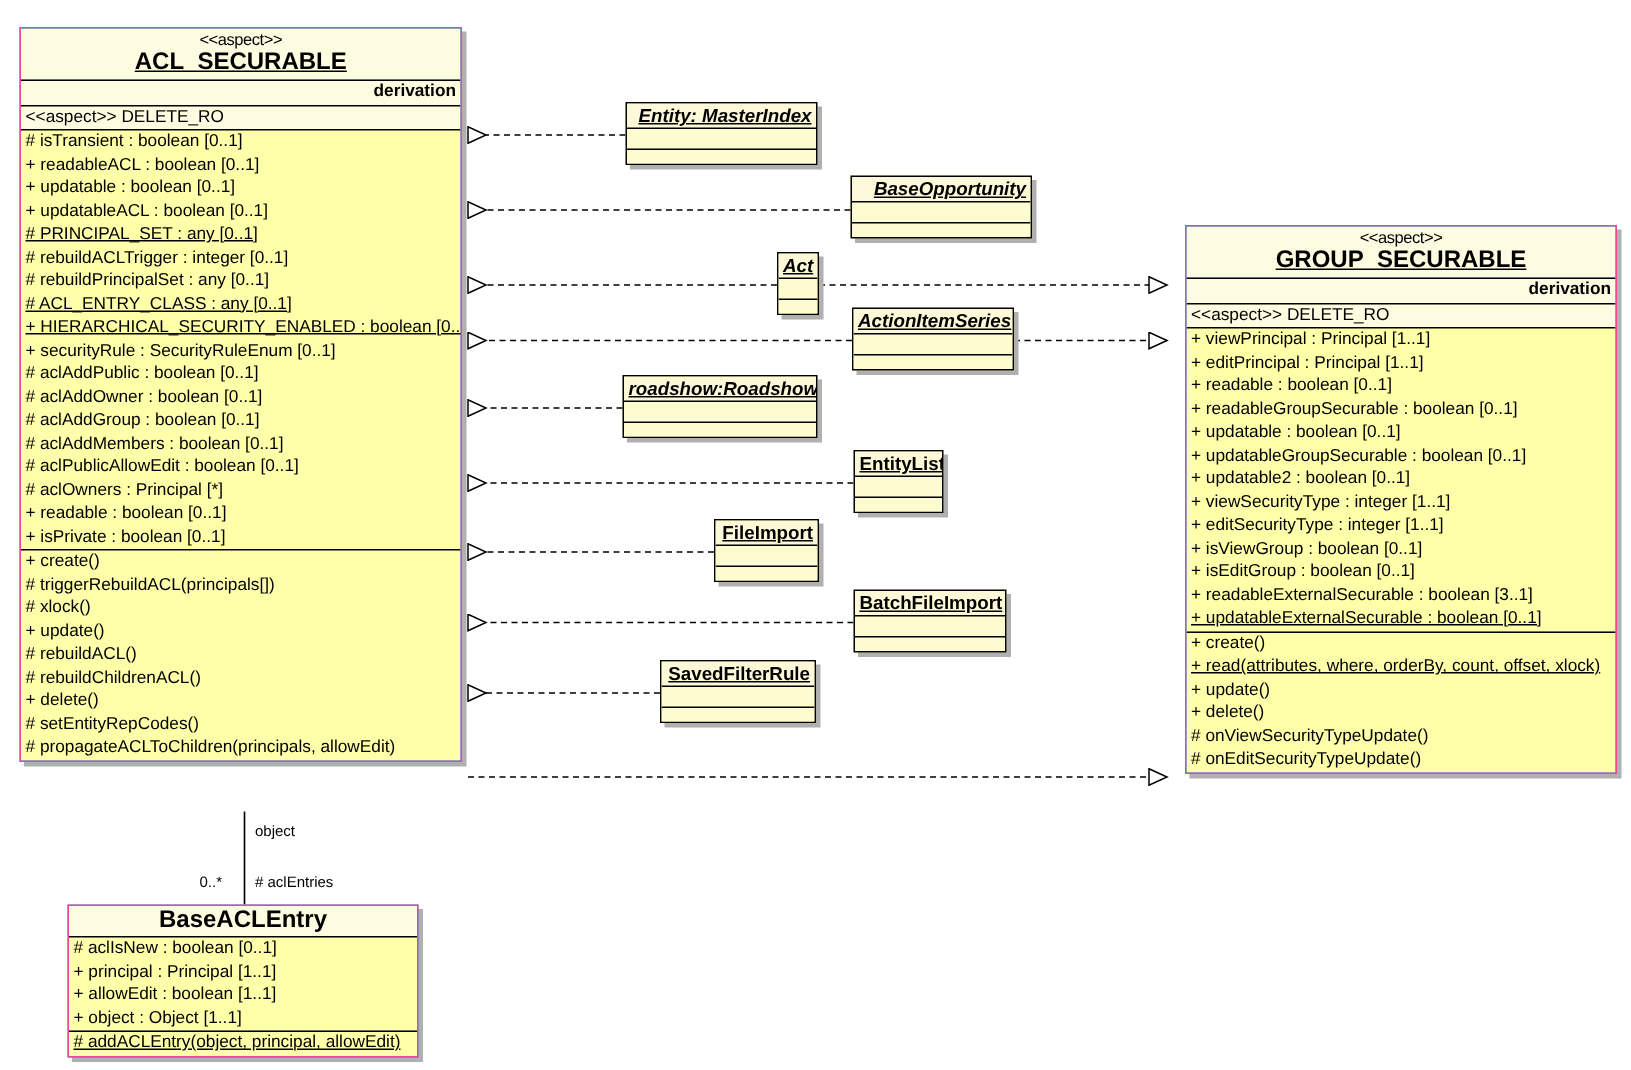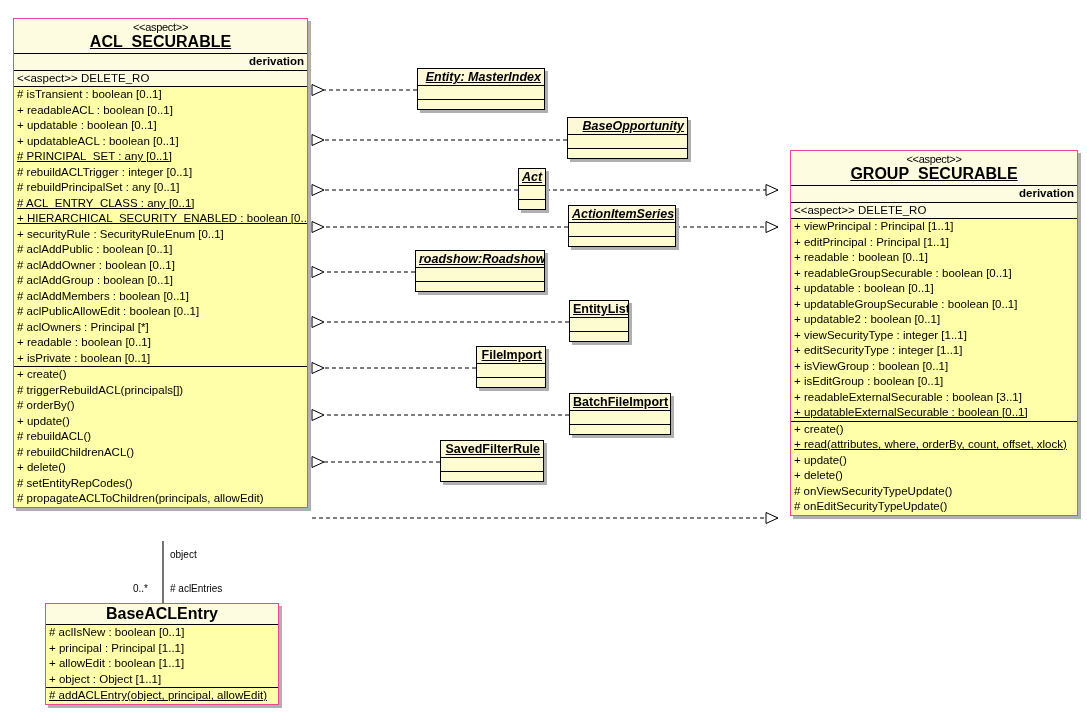--- a/index.html
+++ b/index.html
@@ -180,21 +180,21 @@
         <div class="row"># aclAddGroup : boolean [0..1]</div>
         <div class="row"># aclAddMembers : boolean [0..1]</div>
         <div class="row"># aclPublicAllowEdit : boolean [0..1]</div>
         <div class="row"># aclOwners : Principal [*]</div>
         <div class="row">+ readable : boolean [0..1]</div>
         <div class="row">+ isPrivate : boolean [0..1]</div>
       </div>
     <div class="sec body" id="aclOps">
         <div class="row">+ create()</div>
         <div class="row"># triggerRebuildACL(principals[])</div>
-        <div class="row"># orderBy()</div>
+        <div class="row"># xlock()</div>
         <div class="row">+ update()</div>
         <div class="row"># rebuildACL()</div>
         <div class="row"># rebuildChildrenACL()</div>
         <div class="row">+ delete()</div>
         <div class="row"># setEntityRepCodes()</div>
         <div class="row"># propagateACLToChildren(principals, allowEdit)</div>
       </div>
   </div>
 
   <div class="uclass" id="groupSecurable" style="left:790px; top:150px; width:288px;">

